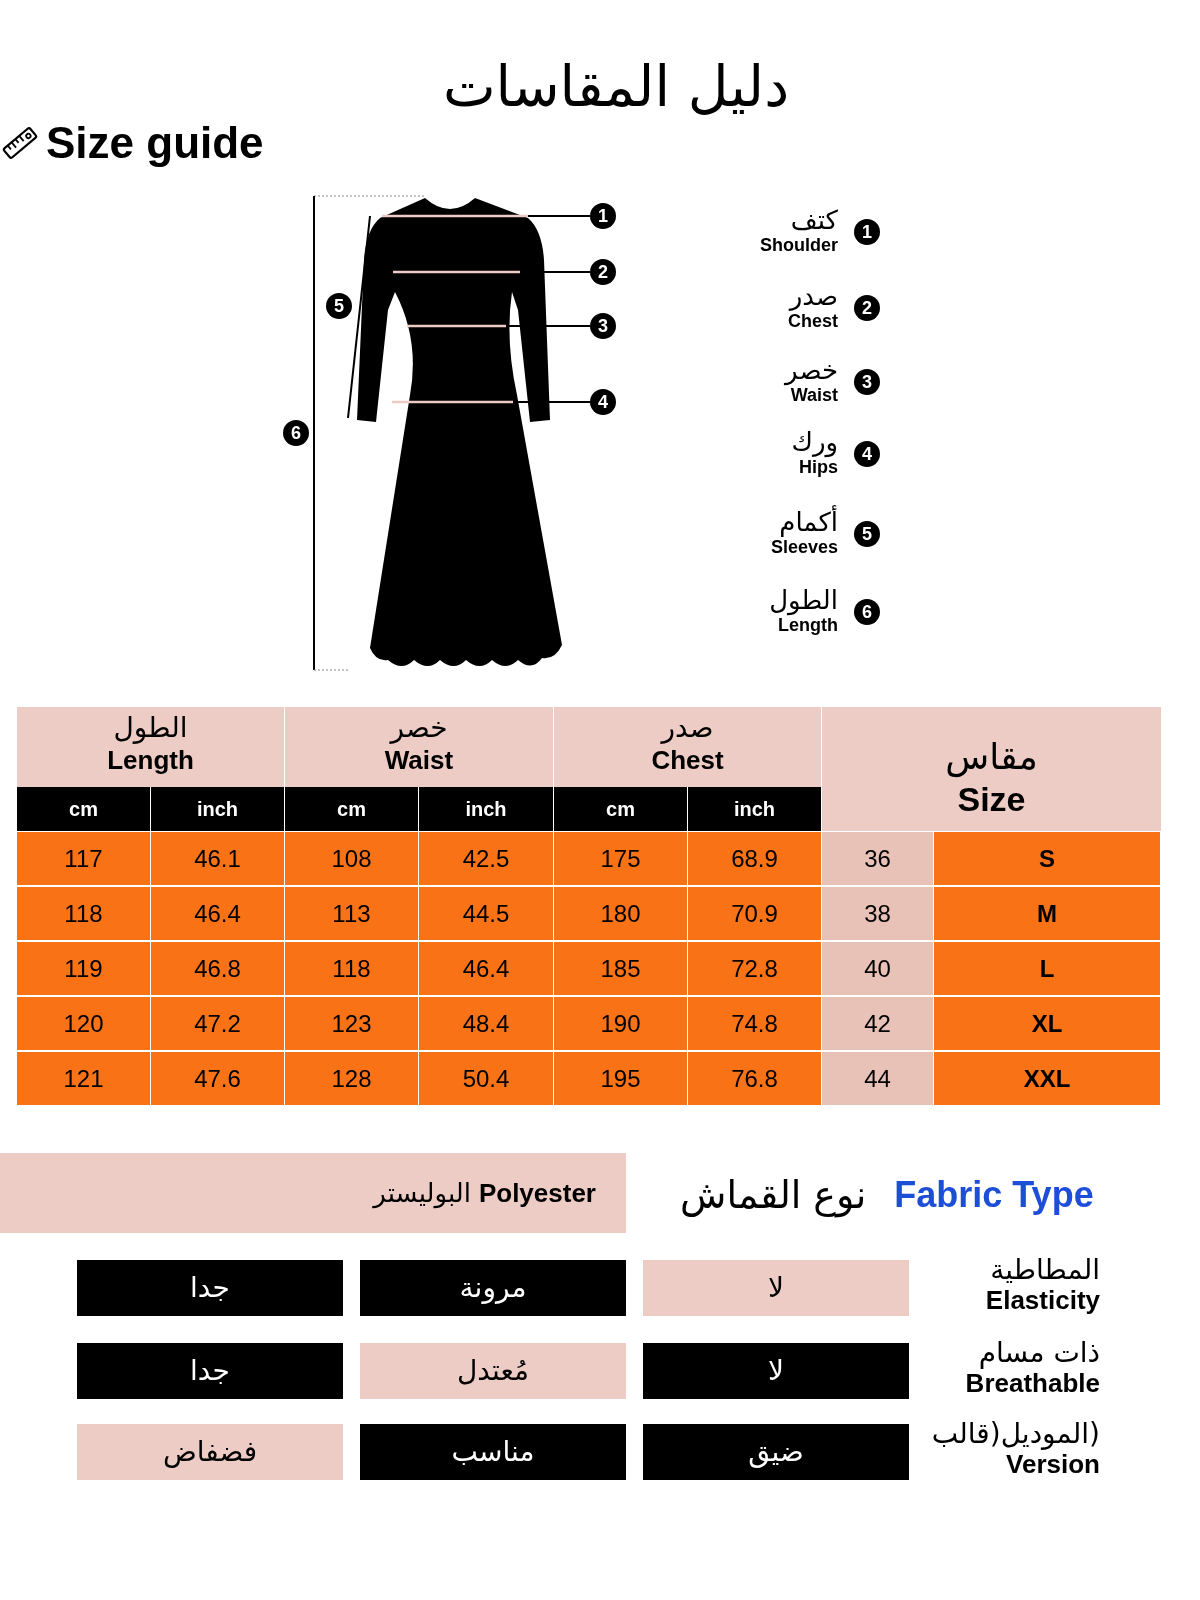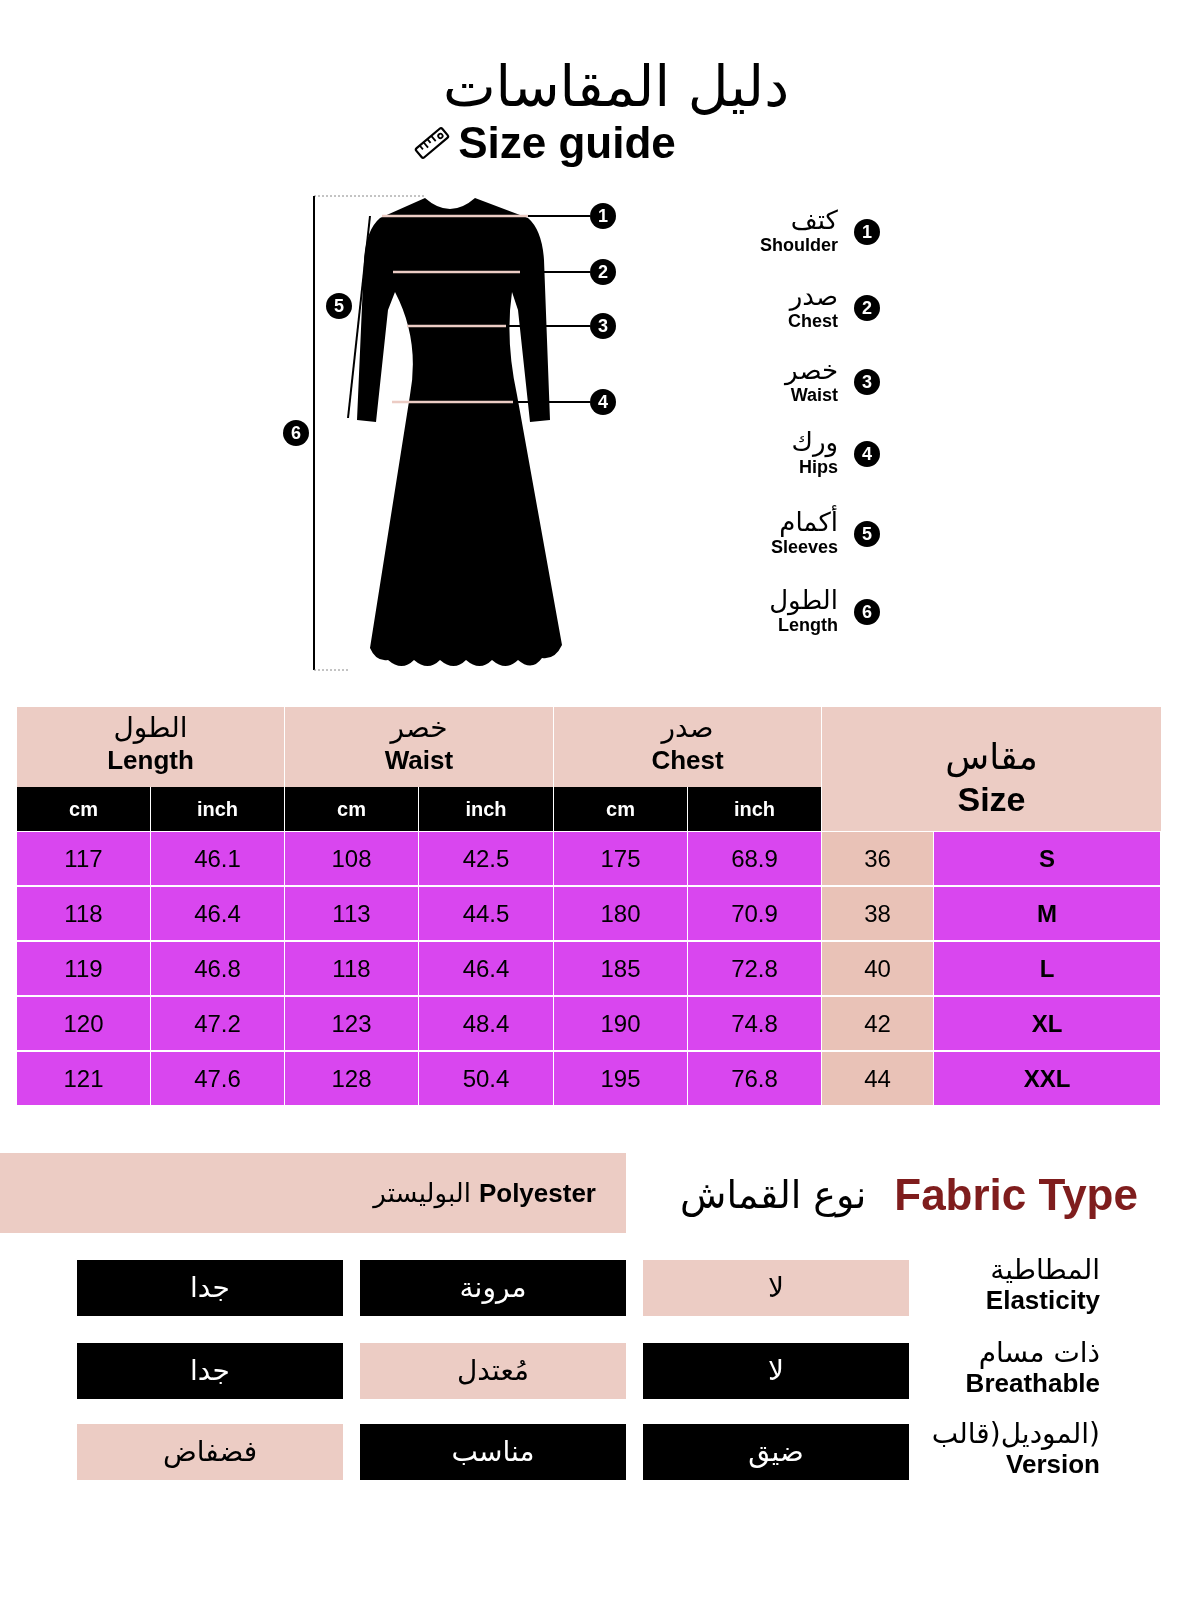--- a/index.html
+++ b/index.html
@@ -2,21 +2,21 @@
 <html><head>
 <meta charset="utf-8">
 <style>
   * { box-sizing: border-box; margin: 0; padding: 0; }
   html, body { width: 1200px; height: 1600px; background: #ffffff; overflow: hidden; }
   body { position: relative; font-family: "Liberation Sans", sans-serif; color: #000; }
 
   
   .title-ar { position: absolute; left: 16px; width: 1200px; top: 52px; text-align: center;
     font-family: "DejaVu Sans", sans-serif; font-size: 56px; line-height: 70px; direction: rtl; }
-  .title-en-wrap { position: absolute; top: 118px; left: 0; width: 1088px; display: flex; justify-content: center; align-items: center; gap: 6px; }
+  .title-en-wrap { position: absolute; top: 118px; left: 0; width: 1088px; display: flex; align-items: center; gap: 6px; }
   .title-en { font-family: "Liberation Sans", sans-serif; font-weight: bold; font-size: 44px; line-height: 50px; }
   .ruler-icon { width: 40px; height: 40px; display: inline-block; }
 
   
   .diagram { position: absolute; left: 280px; top: 190px; width: 360px; height: 500px; }
   .diagram svg { width: 100%; height: 100%; }
 
   
   .legend { position: absolute; left: 690px; top: 205px; width: 200px; }
   .legend-item { position: absolute; right: 0; width: 200px; height: 60px; }
@@ -31,32 +31,32 @@
   .size-table { position: absolute; left: 17px; top: 707px; width: 1144px; }
   .hdr-cell { position: absolute; top: 0; height: 80px; text-align: center; border-right: 1px solid #fff; }
   .hdr-ar { font-family: "DejaVu Sans", sans-serif; font-size: 28px; line-height: 34px; padding-top: 4px; direction: rtl; }
   .hdr-en { font-family: "Liberation Sans", sans-serif; font-weight: bold; font-size: 26px; line-height: 30px; }
   .unit-cell { position: absolute; top: 80px; height: 44px; background: #000; color: #fff; text-align: center;
     font-weight: bold; font-size: 20px; line-height: 44px; border-right: 1px solid #fff; }
   .size-hdr { position: absolute; left: 805px; top: 0; width: 339px; height: 124px; background: #ecccc4; text-align: center; padding-top: 24px; }
   .size-hdr .hdr-ar { font-size: 36px; line-height: 44px; }
   .size-hdr .hdr-en { font-size: 34px; line-height: 40px; }
   .data-row { position: absolute; left: 0; width: 1144px; height: 54px; }
-  .data-cell { position: absolute; top: 0; height: 54px; background: #d946ef; text-align: center; font-size: 24px; line-height: 54px; border-right: 1px solid #fff; border-bottom: 1px solid #fff; }
+  .data-cell { position: absolute; top: 0; height: 54px; background: #f97316; text-align: center; font-size: 24px; line-height: 54px; border-right: 1px solid #fff; border-bottom: 1px solid #fff; }
   .eu-cell { background: #e9c2b7; }
   .letter-cell { font-weight: bold; }
 
   
   .fabric-bar { position: absolute; left: 0; top: 1153px; width: 626px; height: 80px; background: #ecccc4; }
   .fabric-value { position: absolute; right: 30px; top: 0; height: 80px; display: flex; align-items: center; gap: 8px; direction: ltr; }
   .fabric-value-ar { font-family: "DejaVu Sans", sans-serif; font-size: 26px; direction: rtl; }
   .fabric-value-en { font-weight: bold; font-size: 26px; }
   .fabric-title { position: absolute; left: 680px; top: 1165px; height: 60px; display: flex; align-items: center; gap: 28px; }
   .fabric-title-ar { font-family: "DejaVu Sans", sans-serif; font-size: 38px; direction: rtl; }
-  .fabric-title-en { font-weight: bold; font-size: 44px; color: #7f1d1d; }
+  .fabric-title-en { font-weight: bold; font-size: 36px; color: #1d4ed8; }
 
   
   .attr-row { position: absolute; left: 0; width: 1200px; height: 56px; }
   .attr-box { position: absolute; top: 0; width: 266px; height: 56px; text-align: center;
     font-family: "DejaVu Sans", sans-serif; font-size: 28px; line-height: 56px; direction: rtl; }
   .attr-box.dark { background: #000; color: #fff; }
   .attr-box.light { background: #ecccc4; color: #000; }
   .attr-label { position: absolute; right: 100px; top: -6px; text-align: right; }
   .attr-label-ar { font-family: "DejaVu Sans", sans-serif; font-size: 28px; line-height: 32px; direction: rtl; }
   .attr-label-en { font-weight: bold; font-size: 26px; line-height: 28px; }

